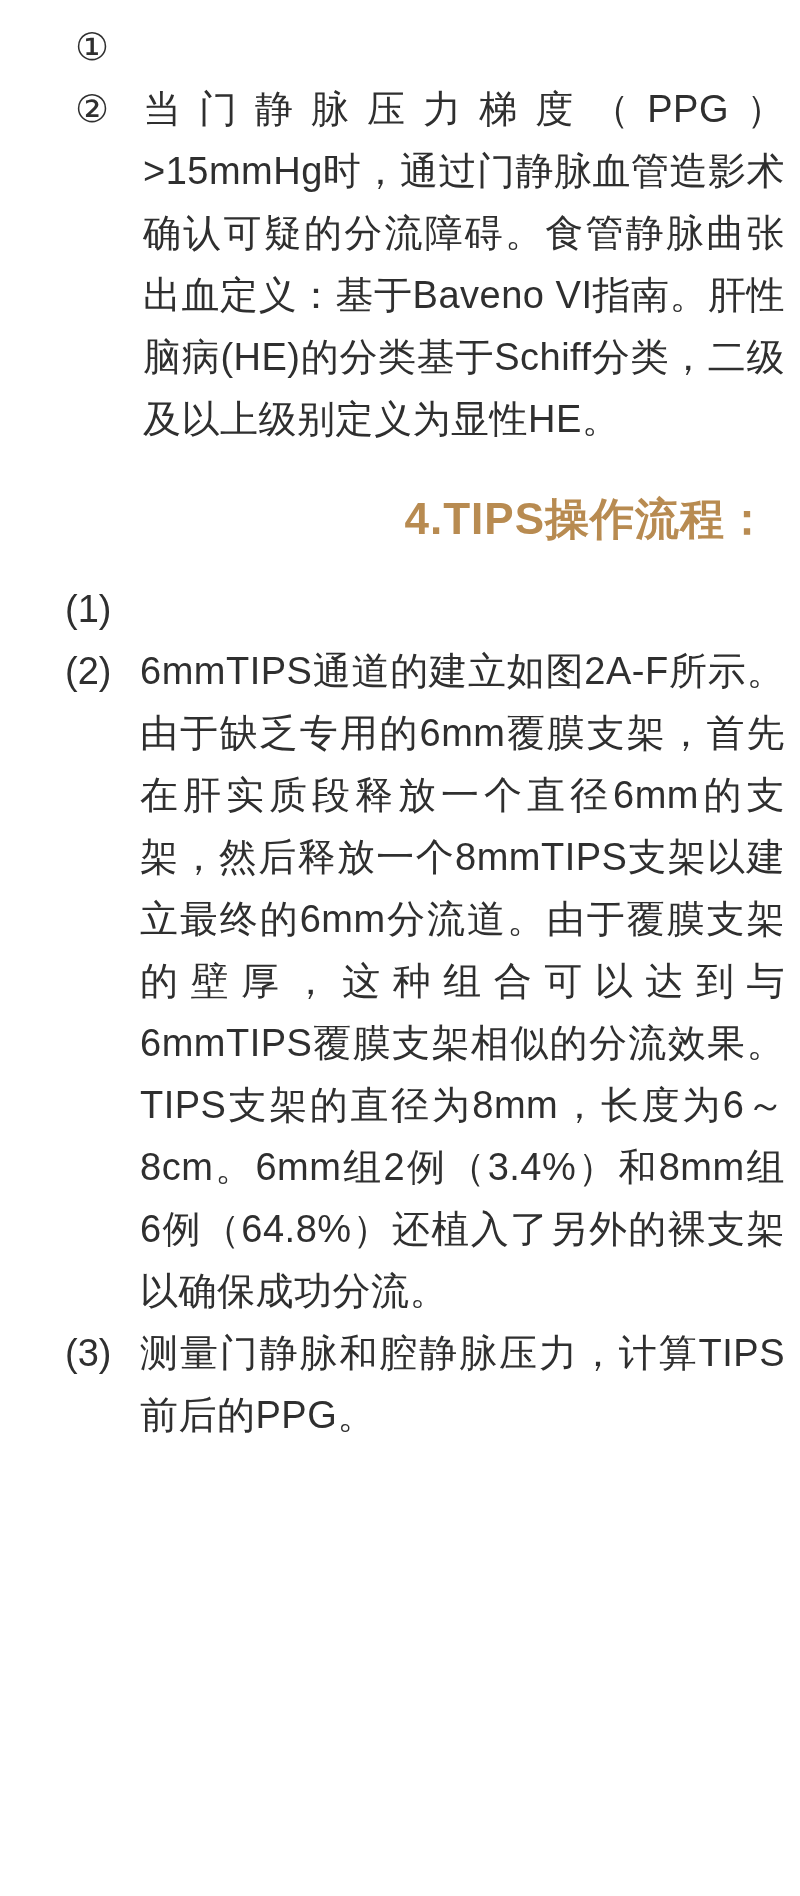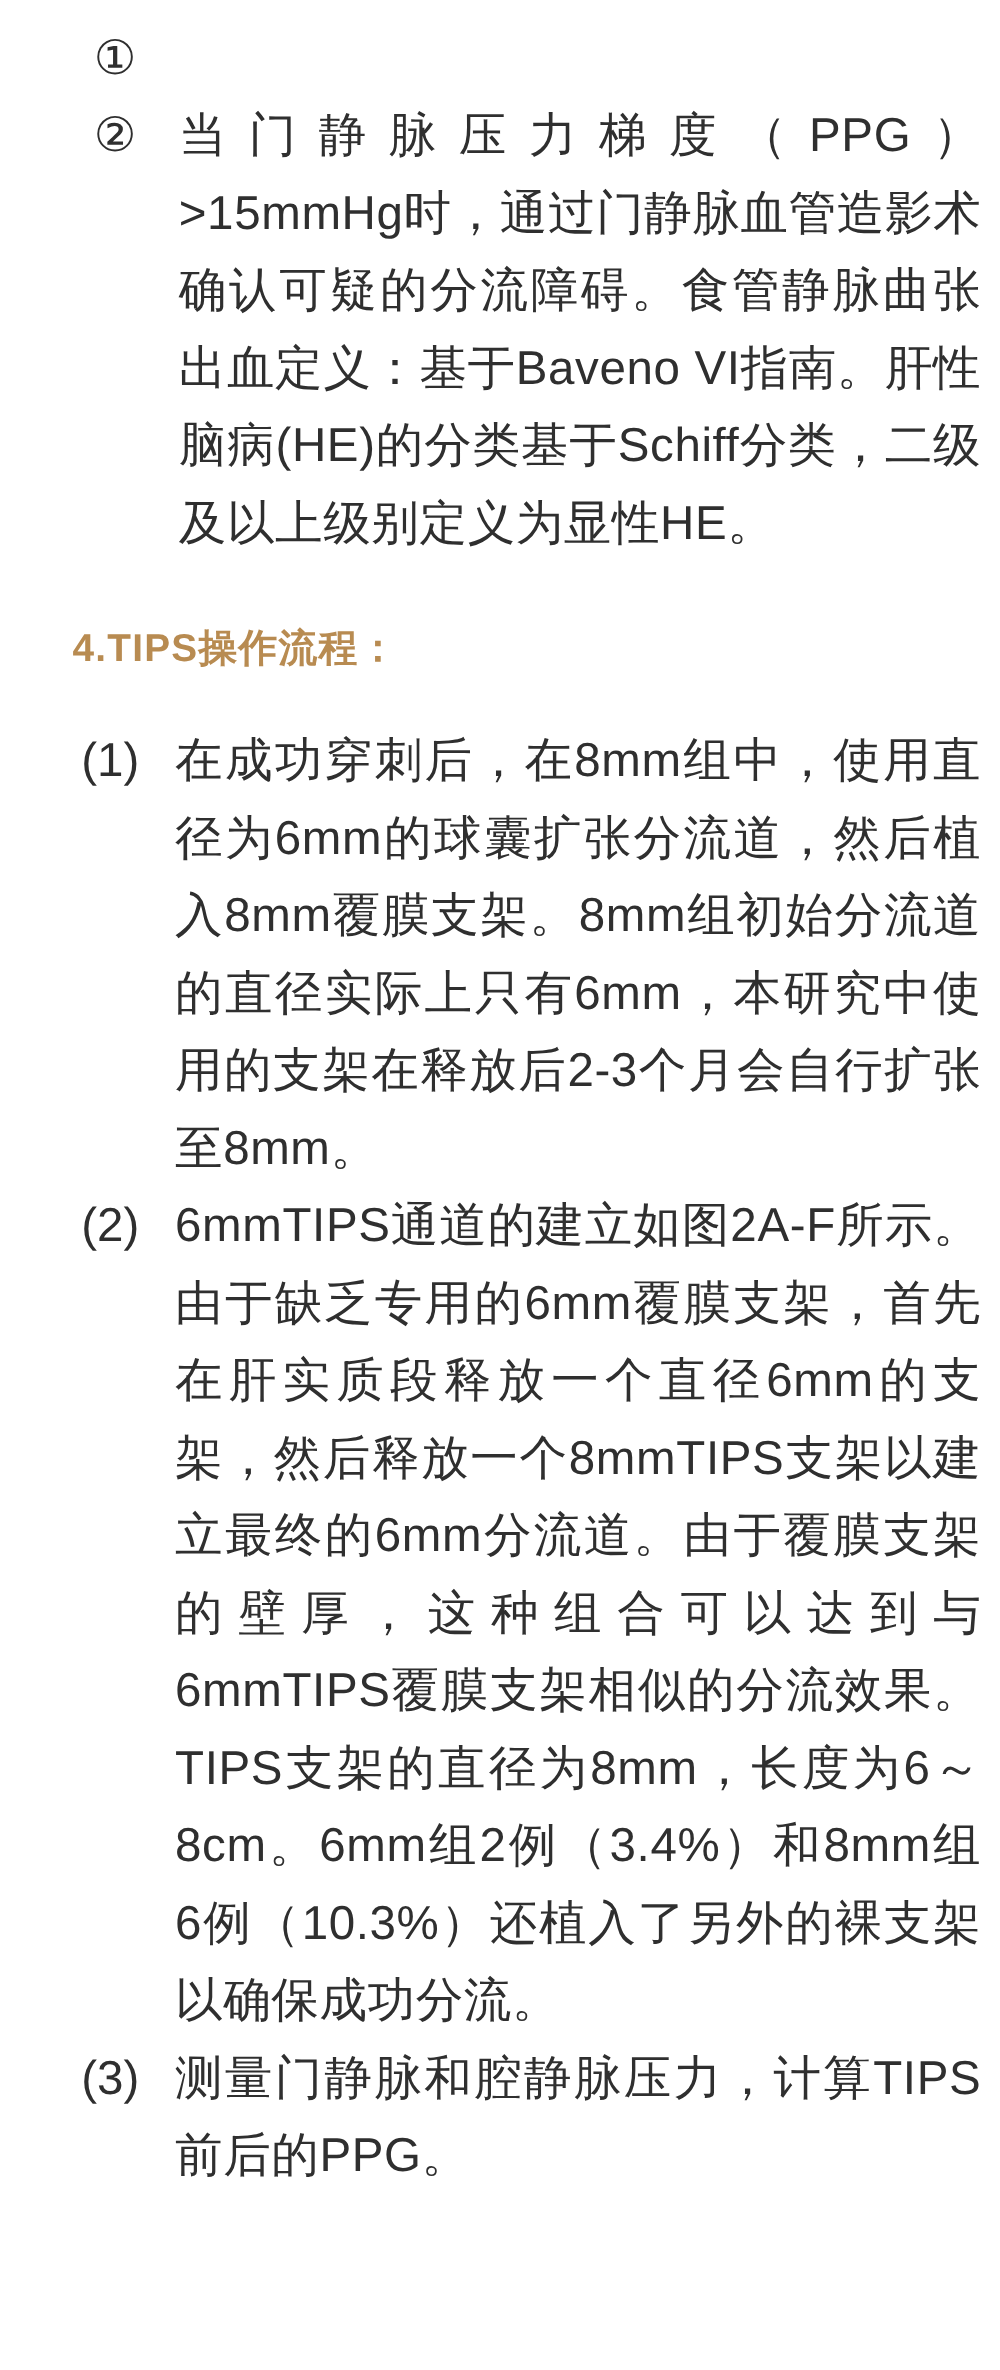--- a/index.html
+++ b/index.html
@@ -39,25 +39,26 @@
   }
   .text {
     flex: 1;
     text-align: justify;
     text-justify: inter-character;
     letter-spacing: 0.5px;
     word-break: break-word;
   }
   .heading {
     margin: 38px 15px 28px 58px;
-    font-size: 31px;
+    font-size: 44px;
     line-height: 62px;
     font-weight: 700;
     color: #B88B51;
     letter-spacing: 1px;
+    text-align: right;
   }
 </style>
 </head>
 <body>
 
 <div class="doc">
 
   <ol class="circled">
     <li class="item">
       <span class="marker">①</span>
@@ -66,25 +67,24 @@
       <span class="marker">②</span>
       <span class="text">当门静脉压力梯度（PPG）&gt;15mmHg时，通过门静脉血管造影术确认可疑的分流障碍。食管静脉曲张出血定义：基于Baveno VI指南。肝性脑病(HE)的分类基于Schiff分类，二级及以上级别定义为显性HE。</span>
     </li>
   </ol>
 
   <h2 class="heading">4.TIPS操作流程：</h2>
 
   <ol class="paren">
     <li class="item">
       <span class="marker">(1)</span>
-      <span class="text">在成功穿刺后，在8mm组中，使用直径为6mm的球囊扩张分流道，然后植入8mm覆膜支架。8mm组初始分流道的直径实际上只有6mm，本研究中使用的支架在释放后2-3个月会自行扩张至8mm。</span>
     </li>
     <li class="item">
       <span class="marker">(2)</span>
-      <span class="text">6mmTIPS通道的建立如图2A-F所示。由于缺乏专用的6mm覆膜支架，首先在肝实质段释放一个直径6mm的支架，然后释放一个8mmTIPS支架以建立最终的6mm分流道。由于覆膜支架的壁厚，这种组合可以达到与6mmTIPS覆膜支架相似的分流效果。TIPS支架的直径为8mm，长度为6～8cm。6mm组2例（3.4%）和8mm组6例（10.3%）还植入了另外的裸支架以确保成功分流。</span>
+      <span class="text">6mmTIPS通道的建立如图2A-F所示。由于缺乏专用的6mm覆膜支架，首先在肝实质段释放一个直径6mm的支架，然后释放一个8mmTIPS支架以建立最终的6mm分流道。由于覆膜支架的壁厚，这种组合可以达到与6mmTIPS覆膜支架相似的分流效果。TIPS支架的直径为8mm，长度为6～8cm。6mm组2例（3.4%）和8mm组6例（64.8%）还植入了另外的裸支架以确保成功分流。</span>
     </li>
     <li class="item">
       <span class="marker">(3)</span>
       <span class="text">测量门静脉和腔静脉压力，计算TIPS前后的PPG。</span>
     </li>
   </ol>
 
 </div>
 
 </body></html>

